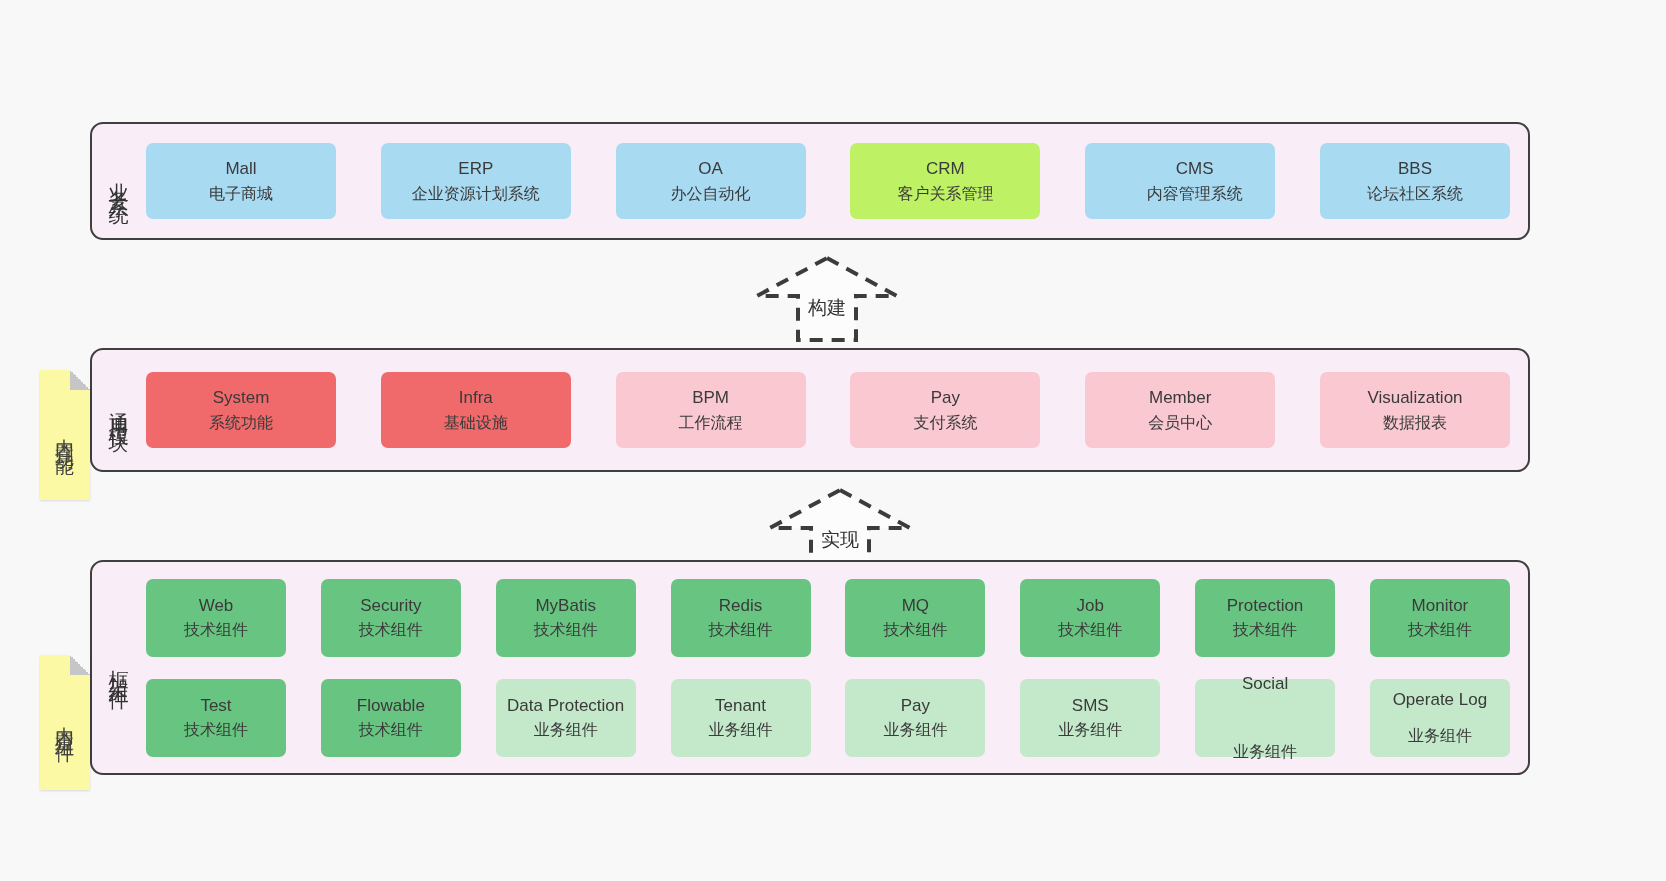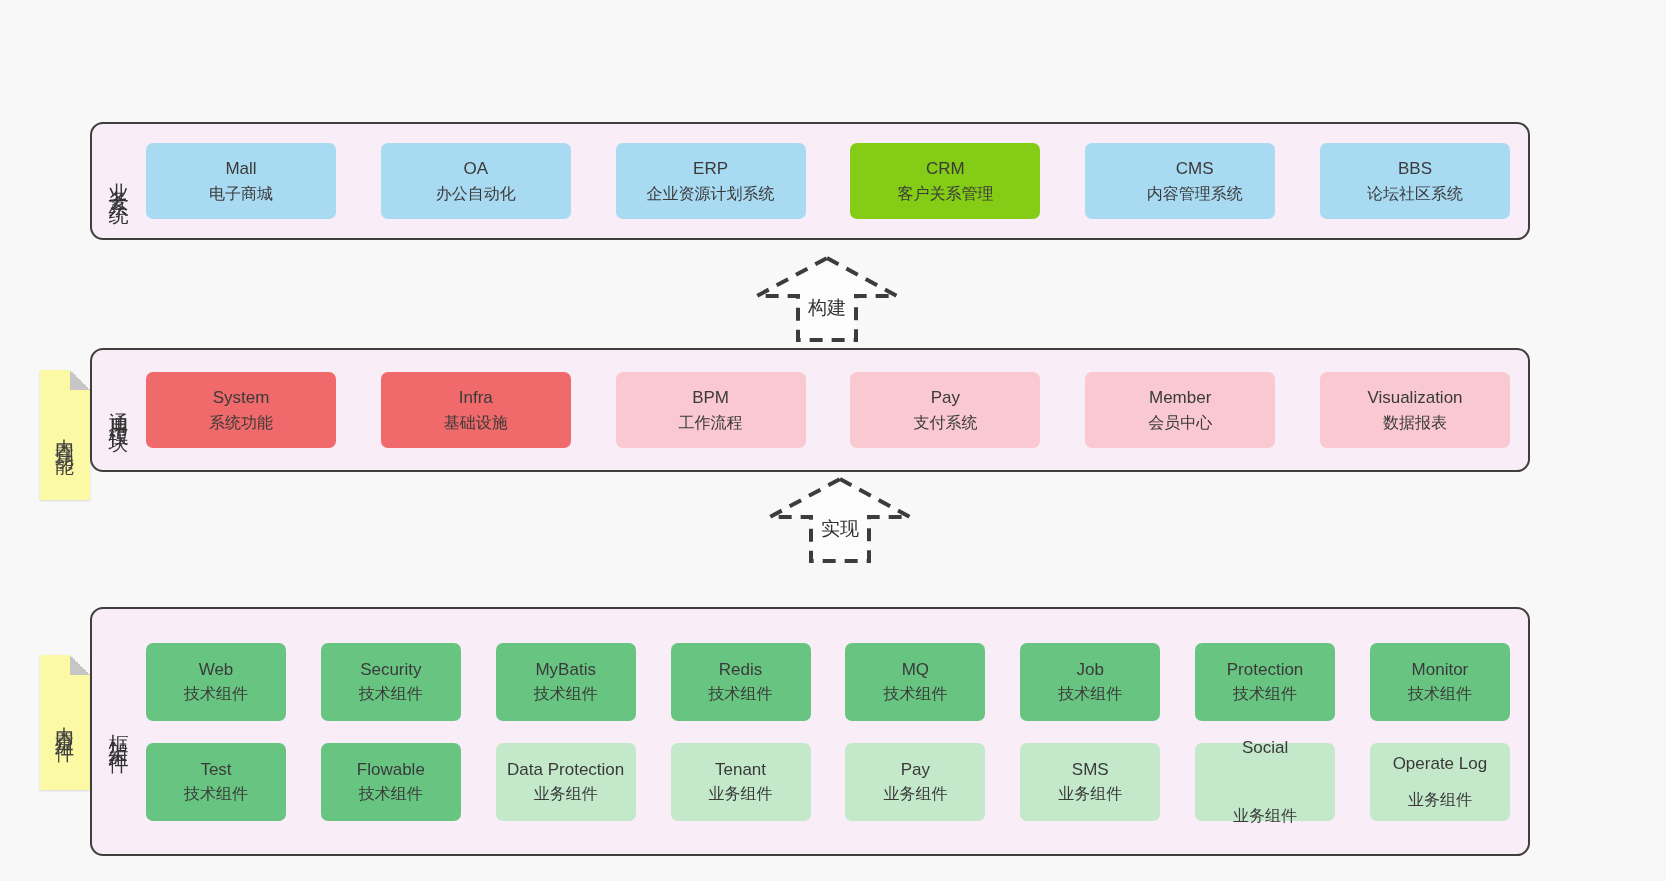--- a/index.html
+++ b/index.html
@@ -12,21 +12,21 @@
   .canvas{position:relative;width:1666px;height:881px;background:#f8f8f8;}
 
   
   .layer{
     position:absolute;left:90px;width:1440px;
     background:#f9eef7;border:2px solid #3f3f3f;border-radius:13px;
     box-sizing:border-box;display:flex;align-items:stretch;
   }
   #layer-business{top:122px;height:118px;}
   #layer-modules{top:348px;height:124px;}
-  #layer-components{top:607px;height:249px;}
+  #layer-components{top:560px;height:215px;}
 
   .layer-label{
     width:54px;flex:0 0 54px;
     display:flex;align-items:center;justify-content:center;
   }
   .layer-label span{
     writing-mode:vertical-rl;text-orientation:upright;
     font-size:20px;letter-spacing:7px;color:#333;line-height:1;
   }
 
@@ -44,21 +44,21 @@
     text-align:center;color:#3a3a3a;padding:4px 8px;
   }
   .box .name{font-size:17px;line-height:1.45;}
   .box .sub{font-size:16px;line-height:1.45;}
   .box.size-l{width:190px;height:76px;}
   .box.size-s{width:140px;height:78px;}
 
   
   .arrow{position:absolute;width:150px;height:88px;}
   #arrow-build{left:752px;top:255px;}
-  #arrow-implement{left:765px;top:476px;}
+  #arrow-implement{left:765px;top:487px;}
   .arrow svg{display:block;width:150px;height:88px;}
   .arrow-label{
     position:absolute;top:40px;left:50%;transform:translateX(-50%);
     background:#fcfcfc;color:#333;font-size:19px;padding:0 3px;white-space:nowrap;
   }
 
   
   .note{
     position:absolute;left:40px;width:50px;
     background:#fbf9a3;z-index:3;
@@ -84,28 +84,28 @@
   <section class="layer" id="layer-business">
     <div class="layer-label">
       <span>业务系统</span>
     </div>
     <div class="box-area" id="business-row">
         <div class="box size-l" style="background: rgb(168, 218, 242);">
           <span class="name">Mall</span>
           <span class="sub">电子商城</span>
         </div>
         <div class="box size-l" style="background: rgb(168, 218, 242);">
+          <span class="name">ERP</span>
+          <span class="sub">企业资源计划系统</span>
+        </div>
+        <div class="box size-l" style="background: rgb(168, 218, 242);">
           <span class="name">OA</span>
           <span class="sub">办公自动化</span>
         </div>
-        <div class="box size-l" style="background: rgb(168, 218, 242);">
-          <span class="name">ERP</span>
-          <span class="sub">企业资源计划系统</span>
-        </div>
-        <div class="box size-l" style="background: #84cc16;">
+        <div class="box size-l" style="background: #bef264;">
           <span class="name">CRM</span>
           <span class="sub">客户关系管理</span>
         </div>
         <div class="box size-l" style="background: rgb(168, 218, 242); padding-left: 37px;">
           <span class="name">CMS</span>
           <span class="sub">内容管理系统</span>
         </div>
         <div class="box size-l" style="background: rgb(168, 218, 242);">
           <span class="name">BBS</span>
           <span class="sub">论坛社区系统</span>

